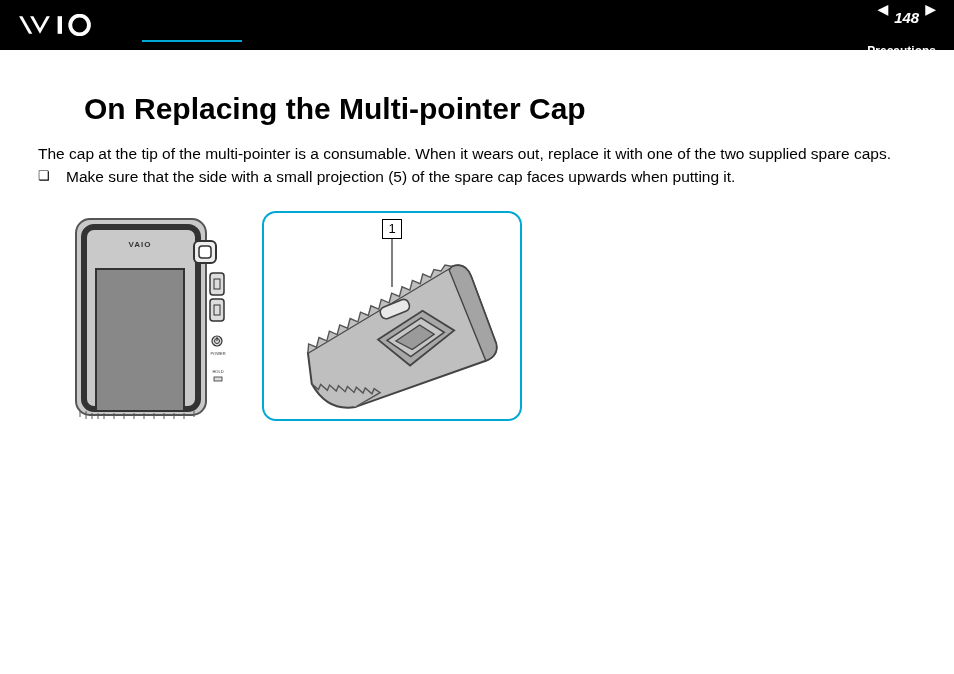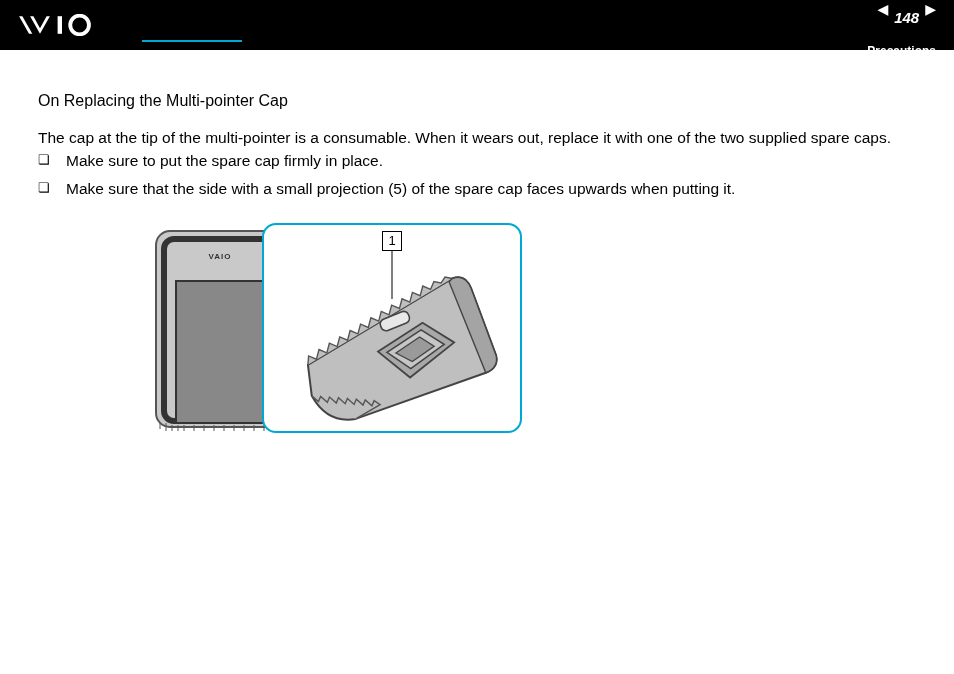--- a/index.html
+++ b/index.html
@@ -14,30 +14,30 @@
   .vaio-logo { height: 22px; display: flex; align-items: center; }
   .vaio-logo svg { height: 22px; fill: #fff; }
 
   .header-right { display: flex; flex-direction: column; align-items: flex-end; gap: 2px; }
   .page-nav { display: flex; align-items: center; gap: 6px; }
   .arrow-btn { color: #fff; font-size: 14px; line-height: 1; cursor: pointer; user-select: none; }
   .page-num { font-style: italic; font-weight: bold; font-size: 15px; margin-top: 16px; }
   .section-name { font-size: 12px; font-weight: bold; margin-top: 16px; }
 
   .content { padding: 42px 38px 0 38px; }
-  .title { font-size: 16px; font-weight: 400; margin-bottom: 18px; }
+  .title { font-size: 30px; font-weight: 700; margin-bottom: 18px; margin-left: 46px; }
   .intro { font-size: 15.5px; line-height: 1.35; }
   .bullets { list-style: none; }
   .bullets li { font-size: 15.5px; line-height: 1.55; padding-left: 28px; position: relative; margin-bottom: 4px; }
   .bullets li::before {
     content: "❏"; position: absolute; left: 0; top: 1px; font-size: 13px; color: #000;
   }
 
   .figure-row { display: flex; align-items: flex-start; gap: 0; margin-top: 22px; margin-left: 36px; }
-  .device-box { width: 160px; height: 210px; position: relative; text-align: center; }
+  .device-box { width: 160px; height: 210px; position: relative; }
   .detail-box {
     width: 260px; height: 210px; border: 2px solid #00a8d6; border-radius: 14px;
     position: relative; margin-left: 28px; background: #fff;
   }
   .callout-line { position: absolute; height: 2px; background: #00a8d6; top: 40px; left: 142px; width: 100px; z-index: 3; }
 
   
   .device-box svg, .detail-box svg { position: absolute; }
   .label-box {
     position: absolute; top: 6px; left: 50%; transform: translateX(-50%);
@@ -67,21 +67,20 @@
         <span class="arrow-btn">▶</span>
       </div>
       <div class="section-name">Precautions</div>
     </div>
   </div>
 
   <div class="content">
     <h1 class="title">On Replacing the Multi-pointer Cap</h1>
     <p class="intro">The cap at the tip of the multi-pointer is a consumable. When it wears out, replace it with one of the two supplied spare caps.</p>
     <ul class="bullets">
-      <li>Make sure to put the spare cap firmly in place.</li>
       <li>Make sure that the side with a small projection (5) of the spare cap faces upwards when putting it.</li>
     </ul>
 
     <div class="figure-row">
 
       <div class="device-box">
         <svg viewBox="0 0 160 210" width="160" height="210">
 
           <rect x="2" y="8" width="130" height="196" rx="14" fill="#c9c9c9" stroke="#555" stroke-width="2"></rect>
 

